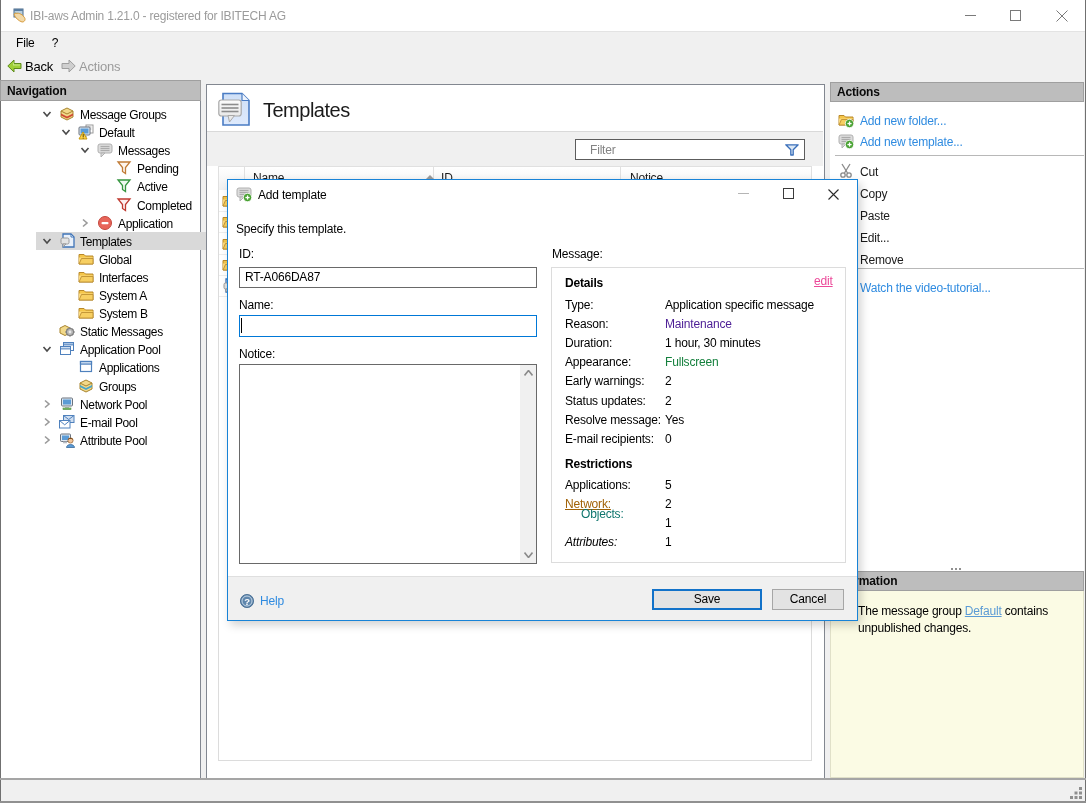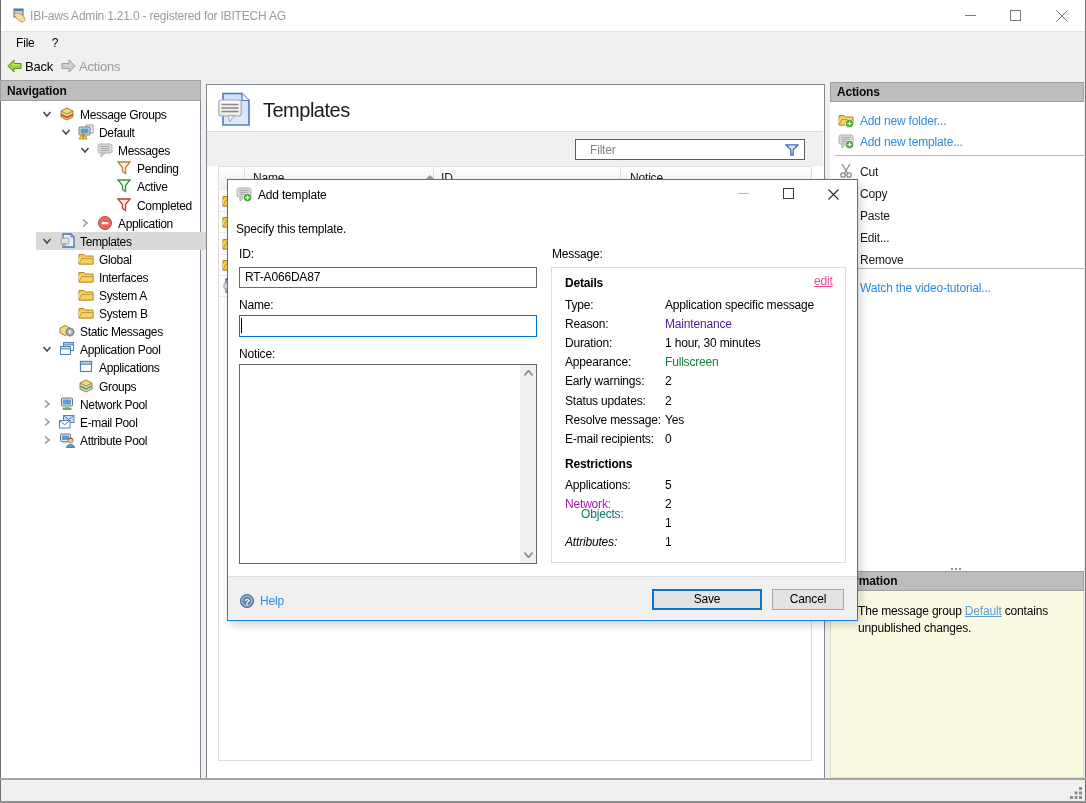--- a/index.html
+++ b/index.html
@@ -489,21 +489,21 @@
     <div class="a" style="left:665px;top:393.5000000000001px;color:#000;">2</div>
     <div class="a" style="left:565px;top:412.60000000000014px;color:#000;">Resolve message:</div>
     <div class="a" style="left:665px;top:412.60000000000014px;color:#000;">Yes</div>
     <div class="a" style="left:565px;top:431.70000000000016px;color:#000;">E-mail recipients:</div>
     <div class="a" style="left:665px;top:431.70000000000016px;color:#000;">0</div>
   </div>
 <div class="a" style="left:565px;top:457px;font-weight:bold;color:#000;">Restrictions</div>
 <div id="resrows">
     <div class="a" style="left:565px;top:478px;color:#000;">Applications:</div>
     <div class="a" style="left:665px;top:478px;color:#000;">5</div>
-    <div class="a" style="left:565px;top:497.1px;color:#a21caf;">Network:</div>
+    <div class="a" style="left:565px;top:497.1px;color:#a16207;text-decoration:underline;">Network:</div>
     <div class="a" style="left:665px;top:497.1px;color:#000;">2</div>
     <div class="a" style="left:565px;top:507px;color:#0f766e;margin-left:16px;">Objects:</div>
     <div class="a" style="left:665px;top:516.2px;color:#000;">1</div>
     <div class="a" style="left:565px;top:535.3000000000001px;color:#000;font-style:italic;">Attributes:</div>
     <div class="a" style="left:665px;top:535.3000000000001px;color:#000;">1</div>
   </div>
 
 <div class="a" style="left:228px;top:576px;width:629px;height:44px;background:#f0f0f0;border-top:1px solid #dfdfdf;"></div>
 <svg class="a" style="left:240px;top:594px;" width="14" height="14" viewBox="0 0 14 14">
   <circle cx="7" cy="7" r="6.6" fill="#5f86ac" stroke="#3c648c" stroke-width="0.8"></circle>

